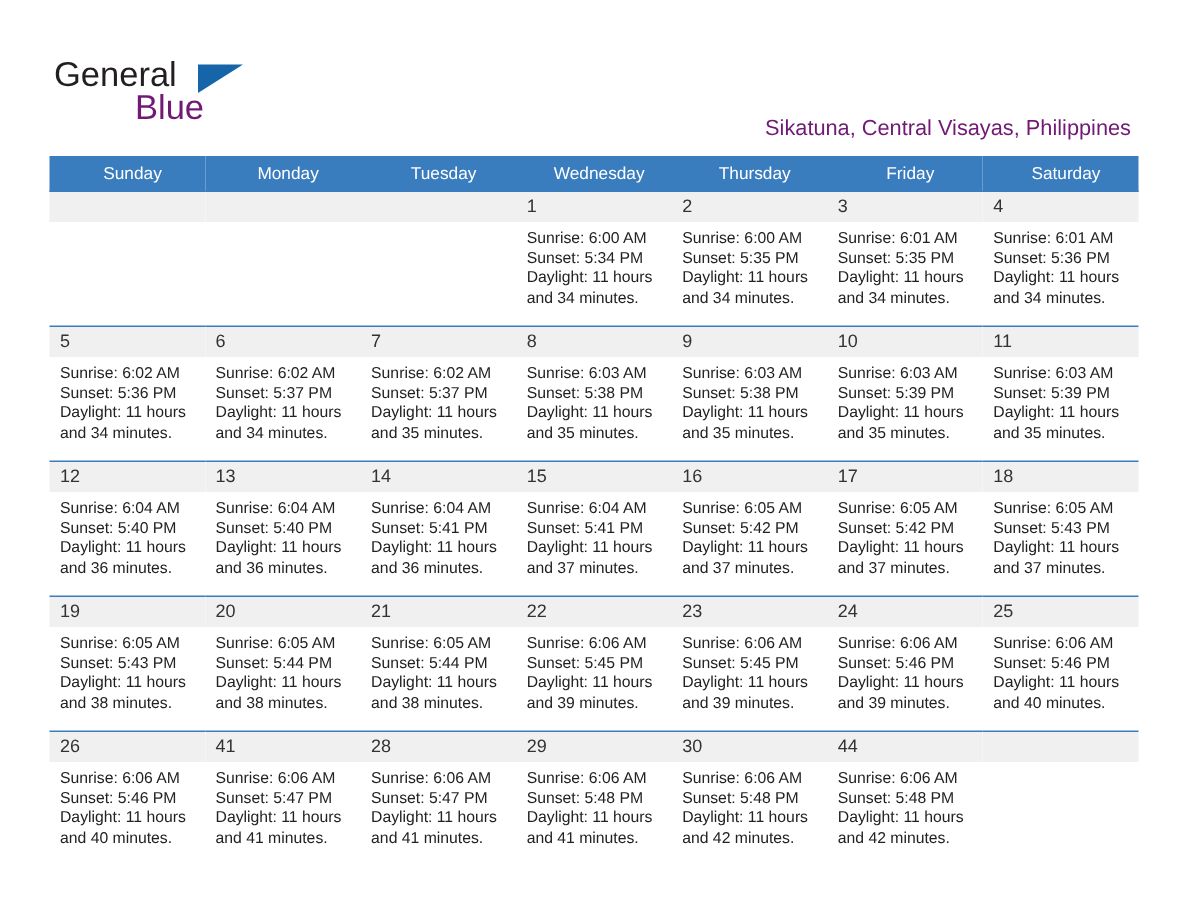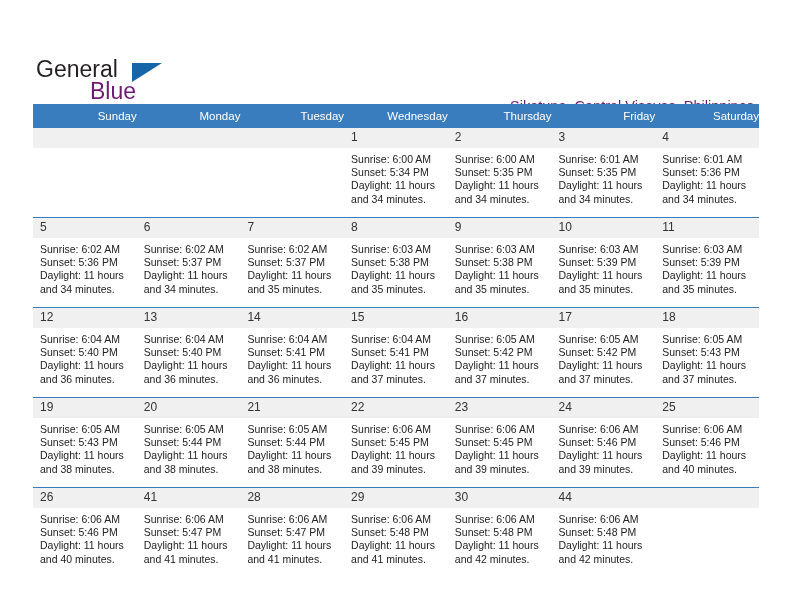--- a/index.html
+++ b/index.html
@@ -21,21 +21,20 @@
     box-sizing: border-box;
   }
 
   
   .header {
     position: absolute;
     left: 0;
     top: 0;
     width: 792px;
     height: 104px;
-    margin-top: 20px;
   }
   .logo {
     position: absolute;
     left: 36px;
     top: 36px;
     width: 200px;
     height: 50px;
   }
   .logo-general {
     position: absolute;
@@ -91,21 +90,21 @@
     top: 104px;
     width: 726px;
     border-collapse: collapse;
     table-layout: fixed;
   }
   .calendar th {
     background: #3a7dbf;
     color: #ffffff;
     font-size: 11.5px;
     font-weight: normal;
-    text-align: right;
+    text-align: center;
     padding: 5px 0 5px 7px;
     height: 13px;
     border: none;
   }
   .calendar td {
     vertical-align: top;
     padding: 0;
     height: 89px;
     border-top: 1px solid #3a7dbf;
     background: #ffffff;

